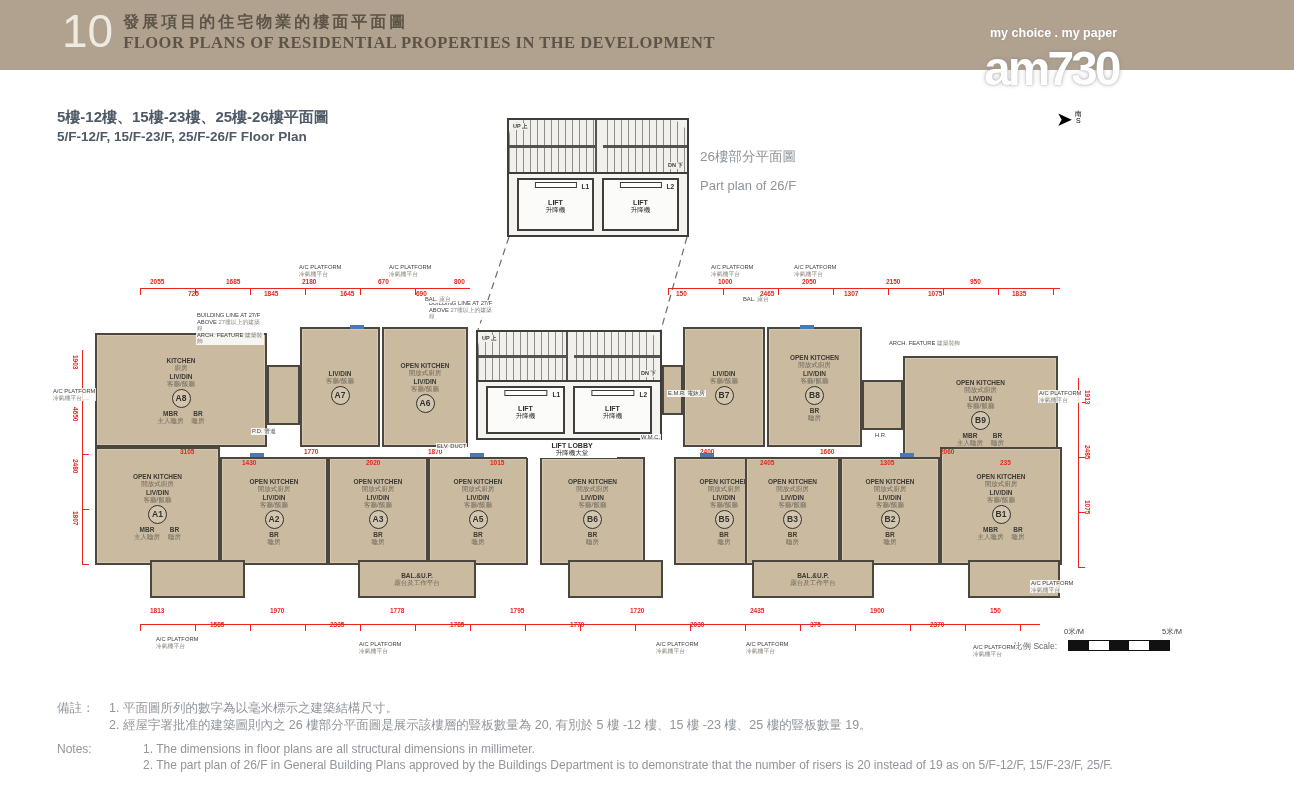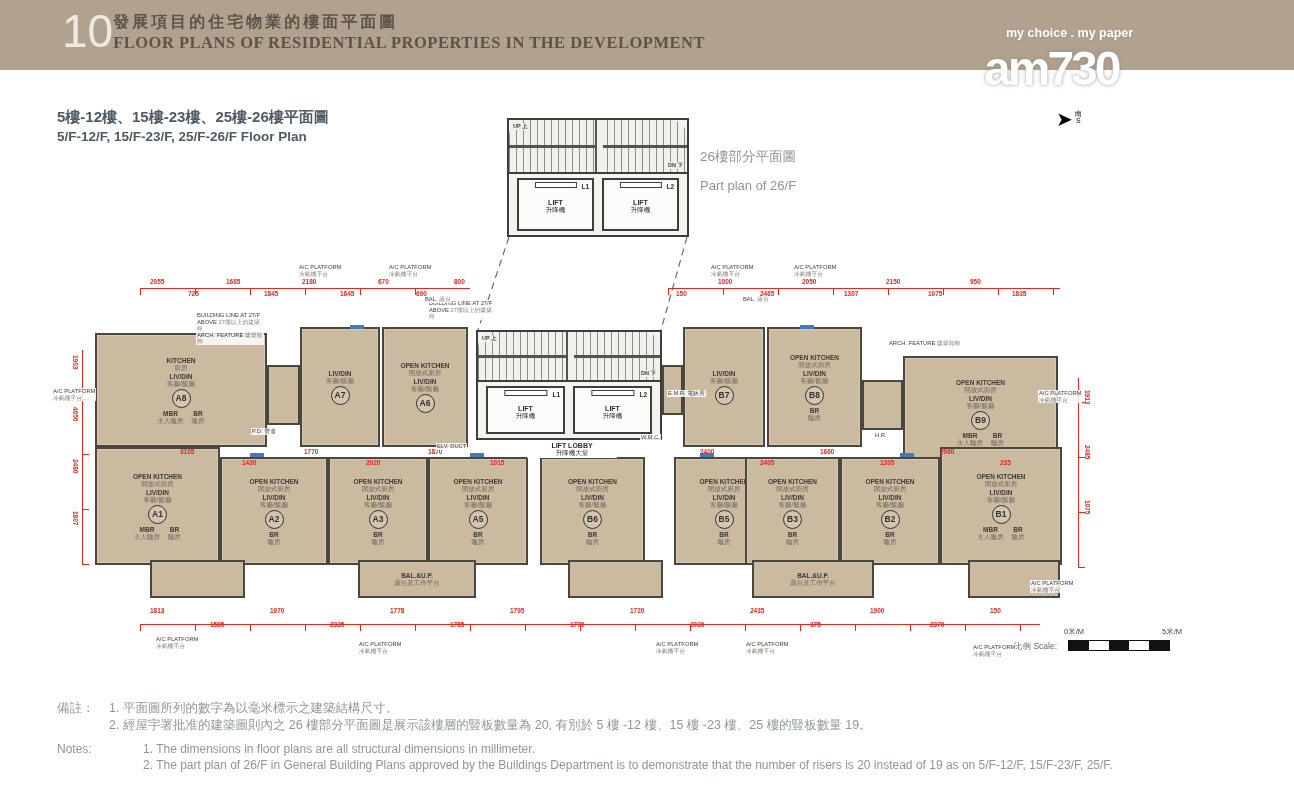--- a/index.html
+++ b/index.html
@@ -1,27 +1,27 @@
 <!DOCTYPE html>
 <html><head>
 <meta charset="utf-8">
 <style>
   html,body{margin:0;padding:0;}
   body{width:1294px;height:802px;background:#fff;font-family:"Liberation Sans",sans-serif;position:relative;overflow:hidden;}
   .abs{position:absolute;}
   
   .band{left:0;top:0;width:1294px;height:70px;background:#b1a290;}
-  .hdr{left:62px;top:8px;display:flex;align-items:flex-end;gap:0;}
+  .hdr{left:62px;top:8px;display:flex;align-items:flex-end;gap:10px;}
   .pageno{font-family:"Liberation Sans",sans-serif;font-size:46px;line-height:46px;font-weight:400;color:#eeeadf;}
   .titles{padding-bottom:1px;}
   .t-zh{font-family:"DejaVu Serif","Liberation Serif",serif;font-size:16px;letter-spacing:3px;font-weight:bold;color:#5d5448;}
   .t-en{font-family:"Liberation Serif",serif;font-size:16.5px;font-weight:bold;color:#5d5448;letter-spacing:.5px;}
   
   .logo{right:58px;top:26px;width:252px;}
-  .tagline{font-size:12.5px;font-weight:bold;color:#fff;margin-left:22px;text-shadow:0 0 2px rgba(130,130,130,.6);}
+  .tagline{font-size:12.5px;font-weight:bold;color:#fff;margin-left:6px;text-shadow:0 0 2px rgba(130,130,130,.6);}
   .logoname{font-size:48px;line-height:58px;font-weight:bold;letter-spacing:-3px;color:#fff;text-shadow:0 0 4px rgba(130,130,130,.55),0 0 1px rgba(130,130,130,.8);}
   .compass{left:72px;top:84px;display:flex;gap:2px;align-items:flex-start;}
   .cArrow{font-size:20px;line-height:18px;color:#000;}
   .cTxt{font-size:7px;line-height:7px;color:#000;display:flex;flex-direction:column;align-items:center;}
   
   .subtitle{left:57px;top:108px;color:#4e5a66;}
   .sub-zh{font-size:15px;font-weight:bold;}
   .sub-en{font-size:13.5px;font-weight:bold;margin-top:2px;}
   .pplabel{left:700px;top:148px;color:#8e959b;}
   .pp-zh{font-size:13.5px;}

